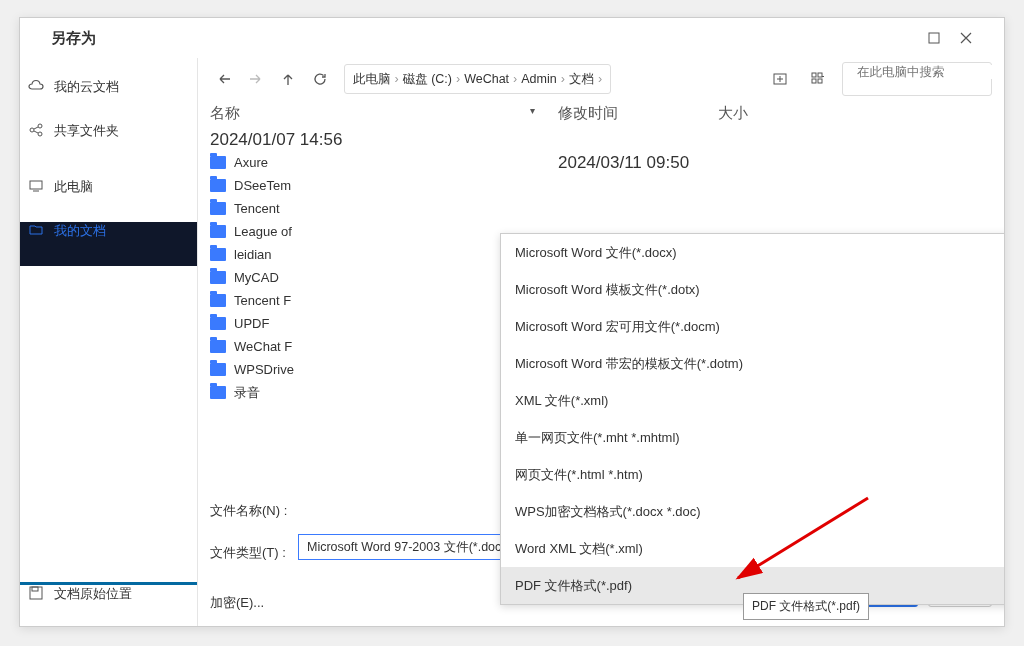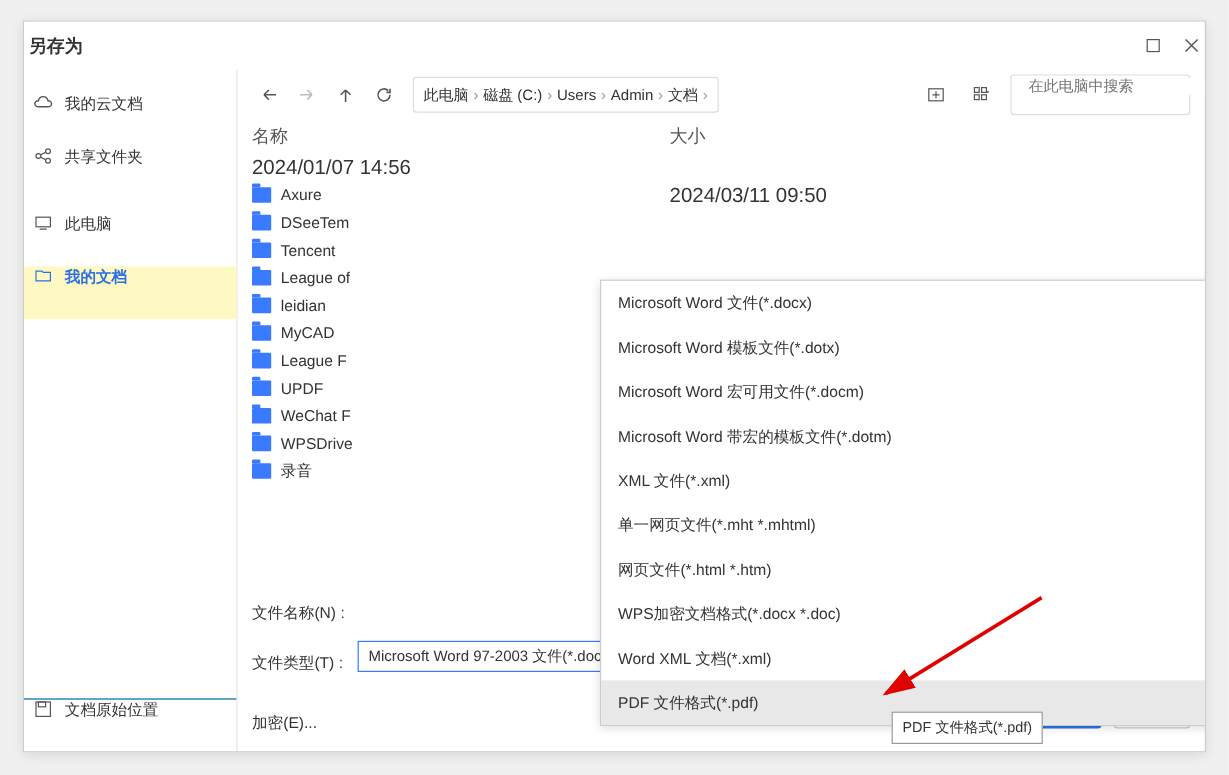--- a/index.html
+++ b/index.html
@@ -1,25 +1,25 @@
 <!DOCTYPE html>
 <html><head>
 <meta charset="utf-8">
 <style>
 * { margin: 0; padding: 0; box-sizing: border-box; font-family: "Microsoft YaHei", "PingFang SC", sans-serif; }
 body { background: #f0f0f0; width: 1024px; height: 646px; overflow: hidden; position: relative; }
 .dialog { position: absolute; left: 19px; top: 17px; width: 986px; height: 610px; background: #fff; border: 1px solid #ccc; display: flex; flex-direction: column; box-shadow: 0 2px 10px rgba(0,0,0,0.1); }
-.titlebar { height: 40px; display: flex; align-items: center; padding: 0 4px; }
+.titlebar { height: 40px; display: flex; align-items: center; padding: 0 31px; }
 .title { font-size: 15px; font-weight: 600; color: #333; }
 .titlebar-controls { margin-left: auto; display: flex; gap: 18px; }
 .titlebar-controls span { width: 14px; height: 14px; display: flex; align-items: center; justify-content: center; color: #555; cursor: pointer; }
 .body { flex: 1; display: flex; overflow: hidden; }
 .sidebar { width: 178px; border-right: 1px solid #e5e5e5; padding-top: 20px; display: flex; flex-direction: column; }
 .side-item { height: 44px; display: flex; padding-left: 8px; font-size: 13px; color: #333; cursor: pointer; gap: 10px; }
-.side-item.active { background: #fef9c3; color: #2b70e5; font-weight: bold; }
+.side-item.active { background: #0f172a; color: #2b70e5; }
 .side-item .icon { width: 16px; height: 16px; display: flex; align-items: center; justify-content: center; }
 .side-spacer { flex: 1; }
 .main { flex: 1; display: flex; flex-direction: column; position: relative; }
 .toolbar { height: 42px; display: flex; align-items: center; padding: 0 12px; gap: 4px; }
 .navbtn { width: 28px; height: 28px; display: flex; align-items: center; justify-content: center; color: #555; cursor: pointer; }
 .breadcrumb { display: flex; align-items: center; border: 1px solid #ddd; border-radius: 3px; height: 30px; padding: 0 8px; font-size: 12.5px; color: #333; gap: 4px; margin-left: 6px; }
 .breadcrumb .seg { cursor: pointer; }
 .breadcrumb .sep { color: #999; }
 .tool-right { margin-left: auto; display: flex; align-items: center; gap: 10px; }
 .iconbtn { width: 28px; height: 28px; display: flex; align-items: center; justify-content: center; color: #555; cursor: pointer; }
@@ -105,21 +105,21 @@
         </div>
       <div class="side-item active">
           <span class="icon">
             <svg width="16" height="16" viewBox="0 0 16 16">
               <path d="M2 4h5l1 1h6v7H2z" fill="none" stroke="#2b70e5"></path>
             </svg>
           </span>
           <span>我的文档</span>
         </div>
       <div class="side-spacer"></div>
-      <div class="side-item" style="border-top:1px solid #0369a1">
+      <div class="side-item" style="border-top:3px solid #0369a1">
           <span class="icon">
             <svg width="16" height="16" viewBox="0 0 16 16">
               <rect x="2" y="2" width="12" height="12" fill="none" stroke="#555"></rect>
               <rect x="4" y="2" width="6" height="4" fill="none" stroke="#555"></rect>
             </svg>
           </span>
           <span>文档原始位置</span>
         </div>
     </div>
     <div class="main">
@@ -142,21 +142,21 @@
         <span class="navbtn">
             <svg width="14" height="14" viewBox="0 0 14 14">
               <path d="M12 7a5 5 0 11-1.5-3.5M12 2v3h-3" stroke="#555" fill="none" stroke-width="1.3"></path>
             </svg>
           </span>
         <div class="breadcrumb">
           <span class="seg">此电脑</span>
             <span class="sep">›</span>
           <span class="seg">磁盘 (C:)</span>
             <span class="sep">›</span>
-          <span class="seg">Users</span>
+          <span class="seg">WeChat</span>
             <span class="sep">›</span>
           <span class="seg">Admin</span>
             <span class="sep">›</span>
           <span class="seg">文档</span>
             <span class="sep">›</span>
         </div>
         <div class="tool-right">
           <span class="iconbtn">
               <svg width="16" height="16" viewBox="0 0 16 16">
                 <rect x="2" y="3" width="12" height="10" fill="none" stroke="#555"></rect>
@@ -176,20 +176,21 @@
             <svg viewBox="0 0 14 14">
                 <circle cx="6" cy="6" r="4" fill="none" stroke="currentColor"></circle>
                 <path d="M9 9l3 3" stroke="currentColor"></path>
               </svg>
             <input placeholder="在此电脑中搜索" style="">
           </div>
         </div>
       </div>
       <div class="columns">
         <span class="col-name">名称</span>
+        <span class="col-date">修改时间</span>
         <span class="col-size">大小</span>
       </div>
       <div class="filelist">
           <div class="row">
             <div class="fdate">2024/01/07 14:56</div>
           </div>
           <div class="row">
             <div class="fname">
               <div class="folder-icon"></div>
               <span>Axure</span>
@@ -227,21 +228,21 @@
           <div class="row">
             <div class="fname">
               <div class="folder-icon"></div>
               <span>MyCAD</span>
             </div>
             <div class="fdate"></div>
           </div>
           <div class="row">
             <div class="fname">
               <div class="folder-icon"></div>
-              <span>League F</span>
+              <span>Tencent F</span>
             </div>
             <div class="fdate"></div>
           </div>
           <div class="row">
             <div class="fname">
               <div class="folder-icon"></div>
               <span>UPDF</span>
             </div>
             <div class="fdate"></div>
           </div>

